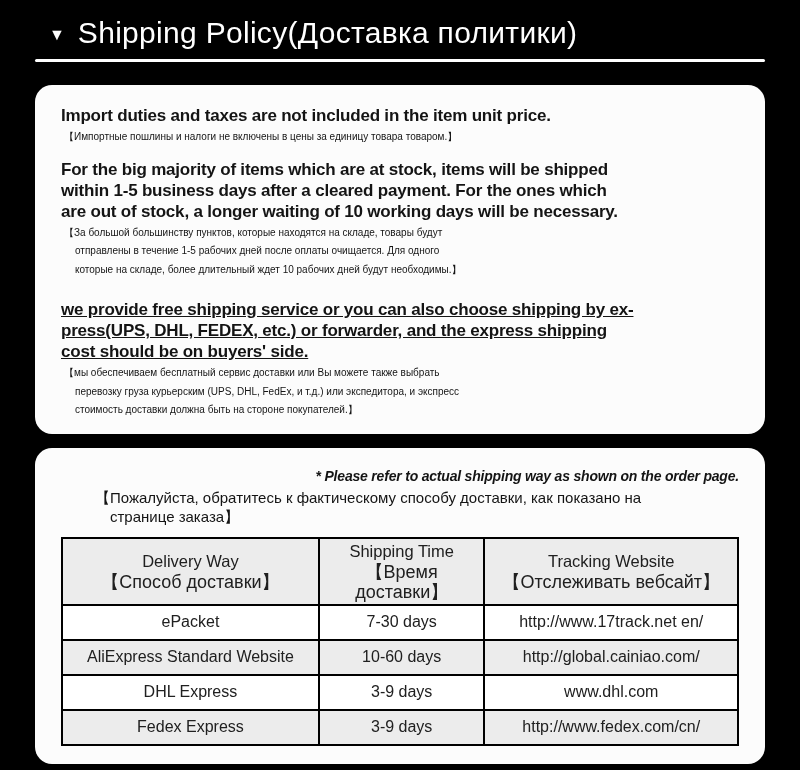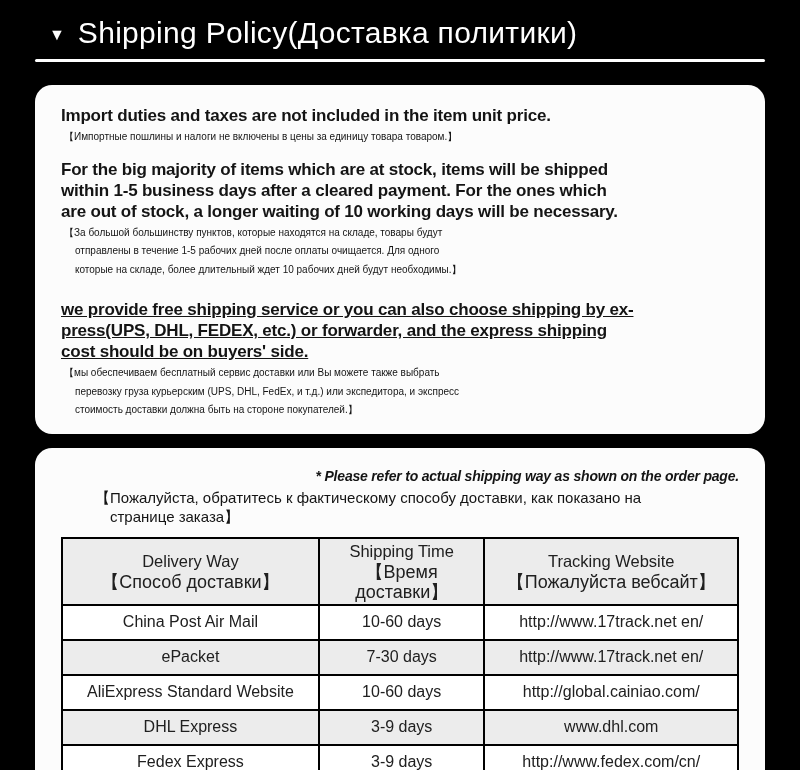--- a/index.html
+++ b/index.html
@@ -137,30 +137,25 @@
           <th>
             <div class="th-en">Delivery Way</div>
             <div class="th-ru">【Способ доставки】</div>
           </th>
           <th>
             <div class="th-en">Shipping Time</div>
             <div class="th-ru">【Время доставки】</div>
           </th>
           <th>
             <div class="th-en">Tracking Website</div>
-            <div class="th-ru">【Пожалуйста вебсайт】</div>
+            <div class="th-ru">【Отслеживать вебсайт】</div>
           </th>
         </tr>
       </thead>
       <tbody>
-        <tr>
-          <td>China Post Air Mail</td>
-          <td>10-60 days</td>
-          <td>http://www.17track.net en/</td>
-        </tr>
         <tr>
           <td>ePacket</td>
           <td>7-30 days</td>
           <td>http://www.17track.net en/</td>
         </tr>
         <tr>
           <td>AliExpress Standard Website</td>
           <td>10-60 days</td>
           <td>http://global.cainiao.com/</td>
         </tr>

